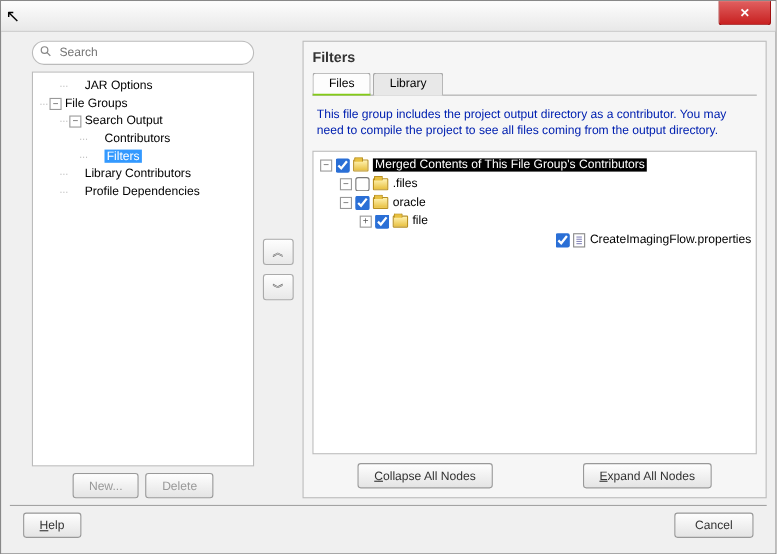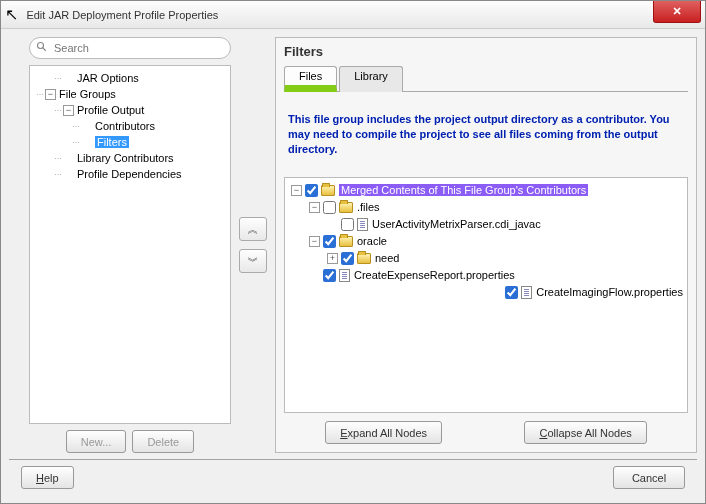--- a/index.html
+++ b/index.html
@@ -20,48 +20,47 @@
 .nav-item.sel span.lbl { background: #3399ff; color: #fff; padding: 0 2px; }
 .nav-item .exp { width: 11px; height: 11px; border: 1px solid #999; display: inline-flex; align-items: center; justify-content: center; font-size: 9px; line-height: 1; margin-right: 3px; background: #fff; color: #555; cursor: pointer;}
 .nav-item .noexp { width: 11px; height: 11px; margin-right: 3px; display: inline-block; }
 .dots { color: #aaa; font-size: 8px; letter-spacing: -1px; margin-right: 2px;}
 .mid-btns { display: flex; flex-direction: column; gap: 8px; justify-content: center; width: 28px; align-items: center;}
 .mid-btns button { width: 28px; height: 24px; border: 1px solid #aaa; background: linear-gradient(#fefefe,#e8e8e8); border-radius: 3px; cursor: pointer; color: #666;}
 .right-col { flex: 1; display: flex; flex-direction: column; border: 1px solid #bbb; background: #f6f6f6; padding: 4px 8px 8px 8px;}
 .right-h { font-weight: bold; font-size: 13px; color: #333; margin: 2px 0 6px 0; }
 .tabs { display: flex; border-bottom: 1px solid #aaa; }
 .tab { padding: 3px 14px; border: 1px solid #aaa; border-bottom: none; background: #e8e8e8; margin-right: 2px; cursor: pointer; border-radius: 3px 3px 0 0; position: relative; top: 1px;}
-.tab.active { background: #fdfdfd; border-bottom: 7px solid #84cc16;}
-.info-text { color: #0020b0; margin: 20px 4px; line-height: 1.35; font-weight: bold; }
+.tab.active { background: #fdfdfd; border-bottom: 2px solid #84cc16;}
+.info-text { color: #0020b0; margin: 10px 4px; line-height: 1.35; }
 .file-tree { flex: 1; border: 1px solid #bbb; background: #fff; padding: 4px; overflow: auto; }
 .ft-row { display: flex; align-items: center; height: 17px; white-space: nowrap; }
 .ft-row .exp { width: 11px; height: 11px; border: 1px solid #999; display: inline-flex; align-items: center; justify-content: center; font-size: 9px; line-height: 1; margin-right: 3px; background: #fff; color: #555; cursor: pointer;}
 .ft-row .noexp { width: 11px; margin-right: 3px; display:inline-block;}
 .ft-row input[type=checkbox] { margin: 0 3px 0 0; width: 13px; height: 13px; accent-color: #2a6fd6;}
 .folder-ico { width: 14px; height: 11px; background: linear-gradient(#fff2b0,#e8c040); border: 1px solid #b89020; border-radius: 1px; display: inline-block; margin-right: 4px; position: relative;}
 .folder-ico::before { content:""; position:absolute; top:-3px; left:0; width:6px; height:3px; background:#e8c040; border:1px solid #b89020; border-bottom:none; border-radius:1px 1px 0 0;}
 .file-ico { width: 11px; height: 13px; background: #fff; border: 1px solid #888; display: inline-block; margin-right: 4px; position: relative;}
 .file-ico::after{ content:""; position:absolute; left:2px; top:2px; right:2px; height:1px; background:#88b; box-shadow: 0 2px 0 #88b, 0 4px 0 #88b, 0 6px 0 #88b;}
-.ft-row.sel .lbl { background: #8b5cf6; color: #fff; padding: 0 2px; }
+.ft-row.sel .lbl { background: #000000; color: #fff; padding: 0 2px; }
 .btn { height: 23px; padding: 0 14px; border: 1px solid #999; background: linear-gradient(#fefefe,#e4e4e4); border-radius: 3px; cursor: pointer; color: #333;}
 .btn:disabled { color: #999; }
 .left-btns { display: flex; gap: 6px; justify-content: center; margin-top: 6px;}
 .tree-btns { display: flex; justify-content: space-around; margin-top: 8px;}
 .footer { height: 36px; border-top: 1px solid #a3a3a3; display: flex; align-items: center; padding: 0 12px; justify-content: space-between;}
 .footer-right { display: flex; gap: 8px; }
 .und { text-decoration: underline; }
 .cursor-arrow { font-size: 16px; color: #000; margin-right: 2px;}
 </style>
 </head>
 <body>
 
 <div class="window">
   <div class="titlebar">
     <span class="cursor-arrow">↖</span>
-    <span class="title">Edit JAR Deployment Profile Properties</span>
     <div class="close-btn">✕</div>
   </div>
 
   <div class="body">
     <div class="main-area">
 
       <div class="left-col">
         <div class="search-wrap">
           <svg class="mag" viewBox="0 0 16 16">
               <circle cx="6" cy="6" r="4" fill="none" stroke="#888" stroke-width="1.5"></circle>
@@ -76,21 +75,21 @@
               <span class="lbl">JAR Options</span>
             </div>
             <div class="nav-item" style="padding-left: 4px;">
               <span class="dots">⋯</span>
               <span class="exp">−</span>
               <span class="lbl">File Groups</span>
             </div>
             <div class="nav-item" style="padding-left: 22px;">
               <span class="dots">⋯</span>
               <span class="exp">−</span>
-              <span class="lbl">Profile Output</span>
+              <span class="lbl">Search Output</span>
             </div>
             <div class="nav-item" style="padding-left: 40px;">
               <span class="dots">⋯</span>
               <span class="noexp"></span>
               <span class="lbl">Contributors</span>
             </div>
             <div class="nav-item sel" style="padding-left: 40px;">
               <span class="dots">⋯</span>
               <span class="noexp"></span>
               <span class="lbl">Filters</span>
@@ -130,54 +129,42 @@
               <input type="checkbox" checked="" style="">
               <span class="folder-ico"></span>
               <span class="lbl">Merged Contents of This File Group's Contributors</span>
             </div>
             <div class="ft-row" style="padding-left: 20px;">
               <span class="exp">−</span>
               <input type="checkbox" style="">
               <span class="folder-ico"></span>
               <span class="lbl">.files</span>
             </div>
-            <div class="ft-row" style="padding-left: 38px;">
-              <span class="noexp"></span>
-              <input type="checkbox" style="">
-              <span class="file-ico"></span>
-              <span class="lbl">UserActivityMetrixParser.cdi_javac</span>
-            </div>
             <div class="ft-row" style="padding-left: 20px;">
               <span class="exp">−</span>
               <input type="checkbox" checked="" style="">
               <span class="folder-ico"></span>
               <span class="lbl">oracle</span>
             </div>
             <div class="ft-row" style="padding-left: 38px;">
               <span class="exp">+</span>
               <input type="checkbox" checked="" style="">
               <span class="folder-ico"></span>
-              <span class="lbl">need</span>
-            </div>
-            <div class="ft-row" style="padding-left: 20px;">
-              <span class="noexp"></span>
-              <input type="checkbox" checked="" style="">
-              <span class="file-ico"></span>
-              <span class="lbl">CreateExpenseReport.properties</span>
+              <span class="lbl">file</span>
             </div>
             <div class="ft-row" style="padding-left: 20px; justify-content: flex-end;">
               <span class="noexp"></span>
               <input type="checkbox" checked="" style="">
               <span class="file-ico"></span>
               <span class="lbl">CreateImagingFlow.properties</span>
             </div>
           </div>
         <div class="tree-btns">
+          <button class="btn"><span class="und">C</span><span id="colRest">ollapse All Nodes</span></button>
           <button class="btn"><span class="und">E</span><span id="expRest">xpand All Nodes</span></button>
-          <button class="btn"><span class="und">C</span><span id="colRest">ollapse All Nodes</span></button>
         </div>
       </div>
 
     </div>
 
     <div class="footer">
       <button class="btn"><span class="und">H</span><span id="helpRest">elp</span></button>
       <div class="footer-right">
         <button class="btn" style="min-width:72px">Cancel</button>
       </div>

